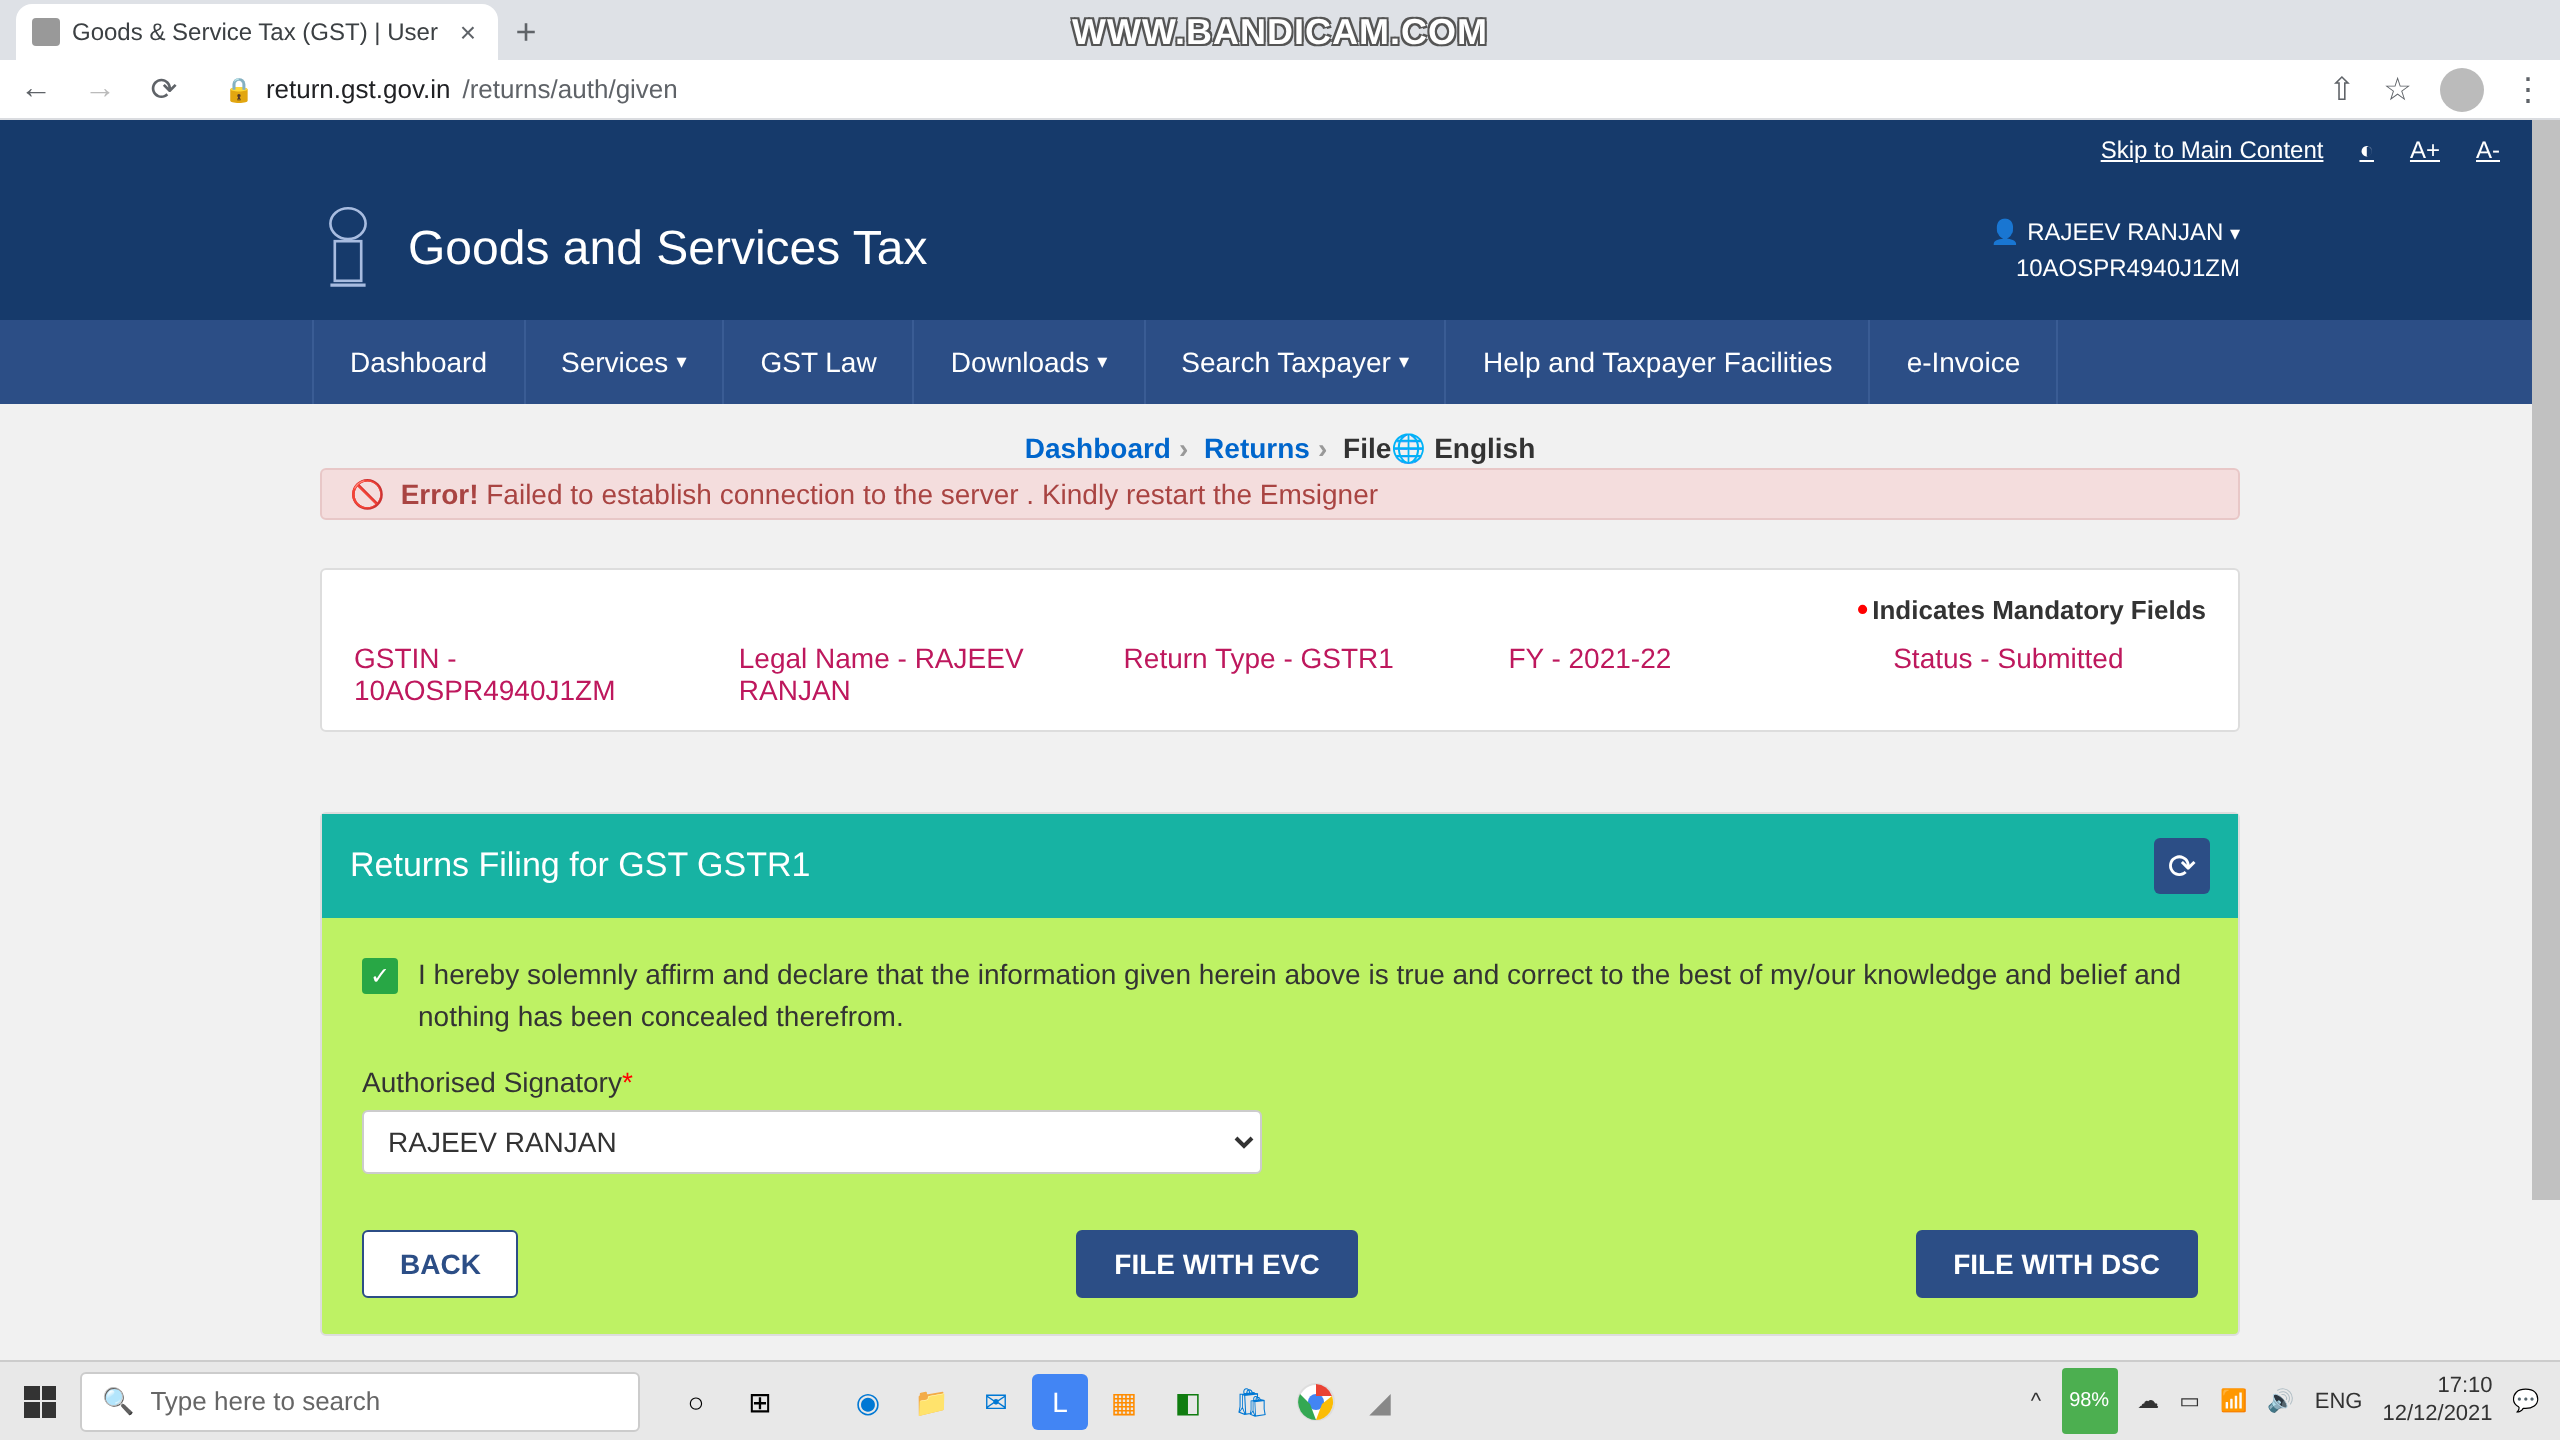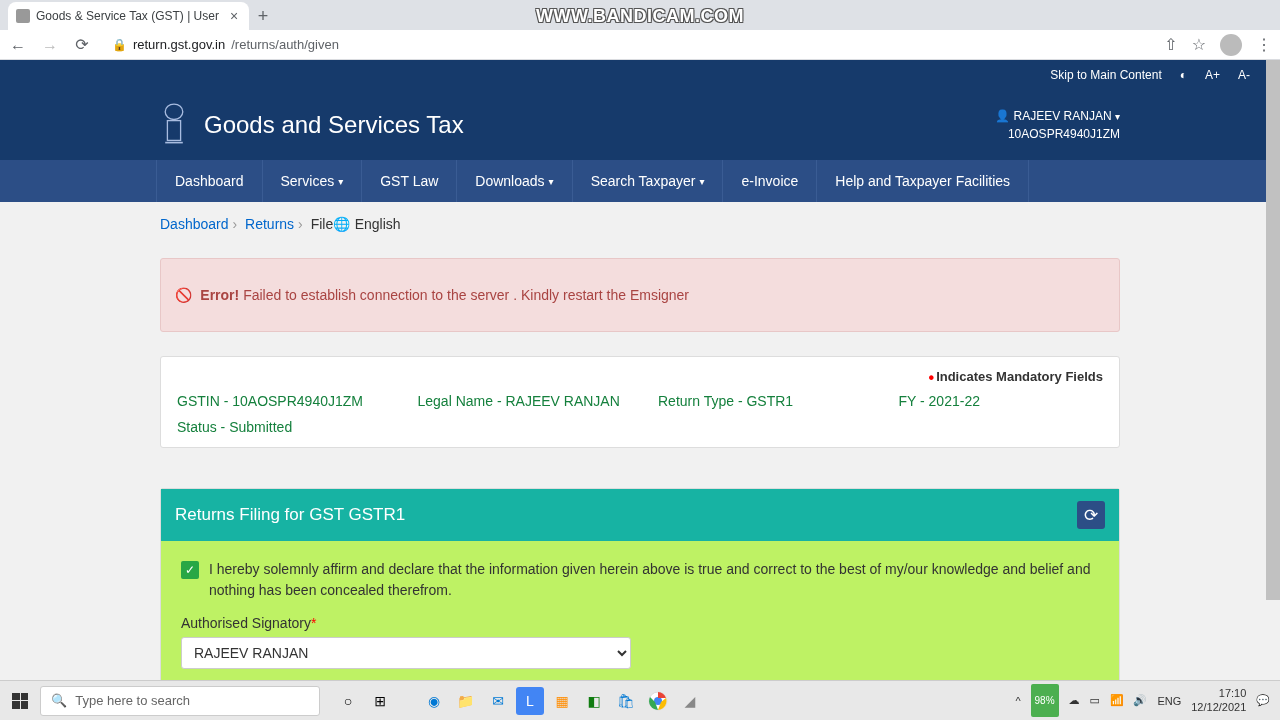--- a/index.html
+++ b/index.html
@@ -20,48 +20,48 @@
 .bar-right { display:flex; gap:14px; align-items:center; color:#5f6368; }
 .bar-right span { cursor:pointer; font-size:16px; }
 .profile-circle { width:22px; height:22px; border-radius:50%; background:#bbb; }
 
 
 .watermark { position:absolute; top:6px; left:50%; transform:translateX(-50%); font-size:18px; font-weight:bold; color:#fff; text-shadow:-1px -1px 0 #555,1px -1px 0 #555,-1px 1px 0 #555,1px 1px 0 #555; z-index:50; letter-spacing:0.5px; }
 
 
 .page { height:620px; overflow:hidden; background:#f1f1f1; position:relative; }
 .top-strip { background:#163a6b; height:30px; display:flex; align-items:center; justify-content:flex-end; padding-right:30px; gap:18px; color:#fff; font-size:12px; }
-.top-strip span { cursor:pointer; }
+.top-strip span { cursor:pointer;text-decoration:underline; }
 
 .header { background:#163a6b; height:70px; display:flex; align-items:center; padding:0 160px; color:#fff; }
 .emblem { width:28px; height:44px; margin-right:16px; }
 .emblem svg { width:100%; height:100%; }
 .site-title { font-size:24px; font-weight:400; }
 .user-block { margin-left:auto; text-align:right; font-size:12px; line-height:1.5; }
 .user-block .name { cursor:pointer; }
 
 .navbar { background:#2c4e86; height:42px; display:flex; align-items:center; padding:0 156px; }
 .nav-item { color:#fff; font-size:14px; padding:0 18px; height:42px; display:flex; align-items:center; cursor:pointer; border-right:1px solid #3a5c94; gap:4px; }
 .nav-item:first-child { border-left:1px solid #3a5c94; }
 .caret { font-size:10px; }
 
 .content { padding:10px 160px 0; }
-.breadcrumb-row { display:flex; justify-content:flex-start; font-size:14px; color:#333; padding:4px 0 26px; }
+.breadcrumb-row { display:flex; justify-content:center; font-size:14px; color:#333; padding:4px 0 2px;font-weight:bold; }
 .breadcrumb a { color:#0066cc; text-decoration:none; }
 .breadcrumb .sep { color:#999; margin:0 4px; }
 .lang { color:#333; cursor:pointer; display:flex; align-items:center; gap:4px; }
 
-.alert-error { background:#f4dddd; border:1px solid #e8c7c7; color:#a94442; padding:28px 14px; font-size:14px; border-radius:3px; margin-bottom:24px; }
+.alert-error { background:#f4dddd; border:1px solid #e8c7c7; color:#a94442; padding:4px 14px; font-size:14px; border-radius:3px; margin-bottom:24px; }
 .alert-error .etitle { font-weight:bold; color:#a94442; }
 .alert-error .eicon { margin-right:4px; }
 
 .panel-white { background:#fff; border:1px solid #ddd; border-radius:3px; padding:12px 16px; margin-bottom:16px; }
 .mand { text-align:right; font-size:13px; color:#333; margin-bottom:6px;font-weight:bold; }
 .mand .star { color:red; font-size:16px; vertical-align:middle; margin-right:2px; }
-.info-grid { display:grid; grid-template-columns:1fr 1fr 1fr 1fr; gap:10px 36px; font-size:14px; color:#15803d; }
+.info-grid { display:grid; grid-template-columns:1fr 1fr 1fr 1fr 1fr; gap:10px 36px; font-size:14px; color:#be185d; }
 
 .filing-panel { background:#bef264; border:1px solid #ddd; border-radius:3px;margin-top:40px; }
 .filing-head { background:#17b3a3; color:#fff; padding:12px 14px; font-size:17px; display:flex; align-items:center; justify-content:space-between; }
 .refresh-btn { background:#2c4e86; width:28px; height:28px; display:flex; align-items:center; justify-content:center; border-radius:3px; cursor:pointer; }
 .filing-body { padding:18px 20px; }
 .declaration { display:flex; align-items:flex-start; gap:10px; font-size:14px; color:#333; line-height:1.5; margin-bottom:14px; }
 .chk { width:18px; height:18px; background:#28a745; color:#fff; display:inline-flex; align-items:center; justify-content:center; flex-shrink:0; font-size:12px; border-radius:2px; margin-top:2px; }
 .sig-label { font-size:14px; color:#333; margin-bottom:6px; }
 .sig-label .star { color:red; }
 .sig-select { width:450px; padding:6px 8px; font-size:14px; border:1px solid #ccc; border-radius:3px; background:#fff; color:#333; }
@@ -153,24 +153,24 @@
       </div>
     <div class="nav-item">
         <span>Downloads</span>
         <span class="caret">▾</span>
       </div>
     <div class="nav-item">
         <span>Search Taxpayer</span>
         <span class="caret">▾</span>
       </div>
     <div class="nav-item">
+        <span>Help and Taxpayer Facilities</span>
+      </div>
+    <div class="nav-item">
         <span>e-Invoice</span>
-      </div>
-    <div class="nav-item">
-        <span>Help and Taxpayer Facilities</span>
       </div>
   </div>
 
   <div class="content">
     <div class="breadcrumb-row">
       <div class="breadcrumb">
         <a>Dashboard</a><span class="sep">›</span>
         <a>Returns</a><span class="sep">›</span>
         <span>File</span>
       </div>

